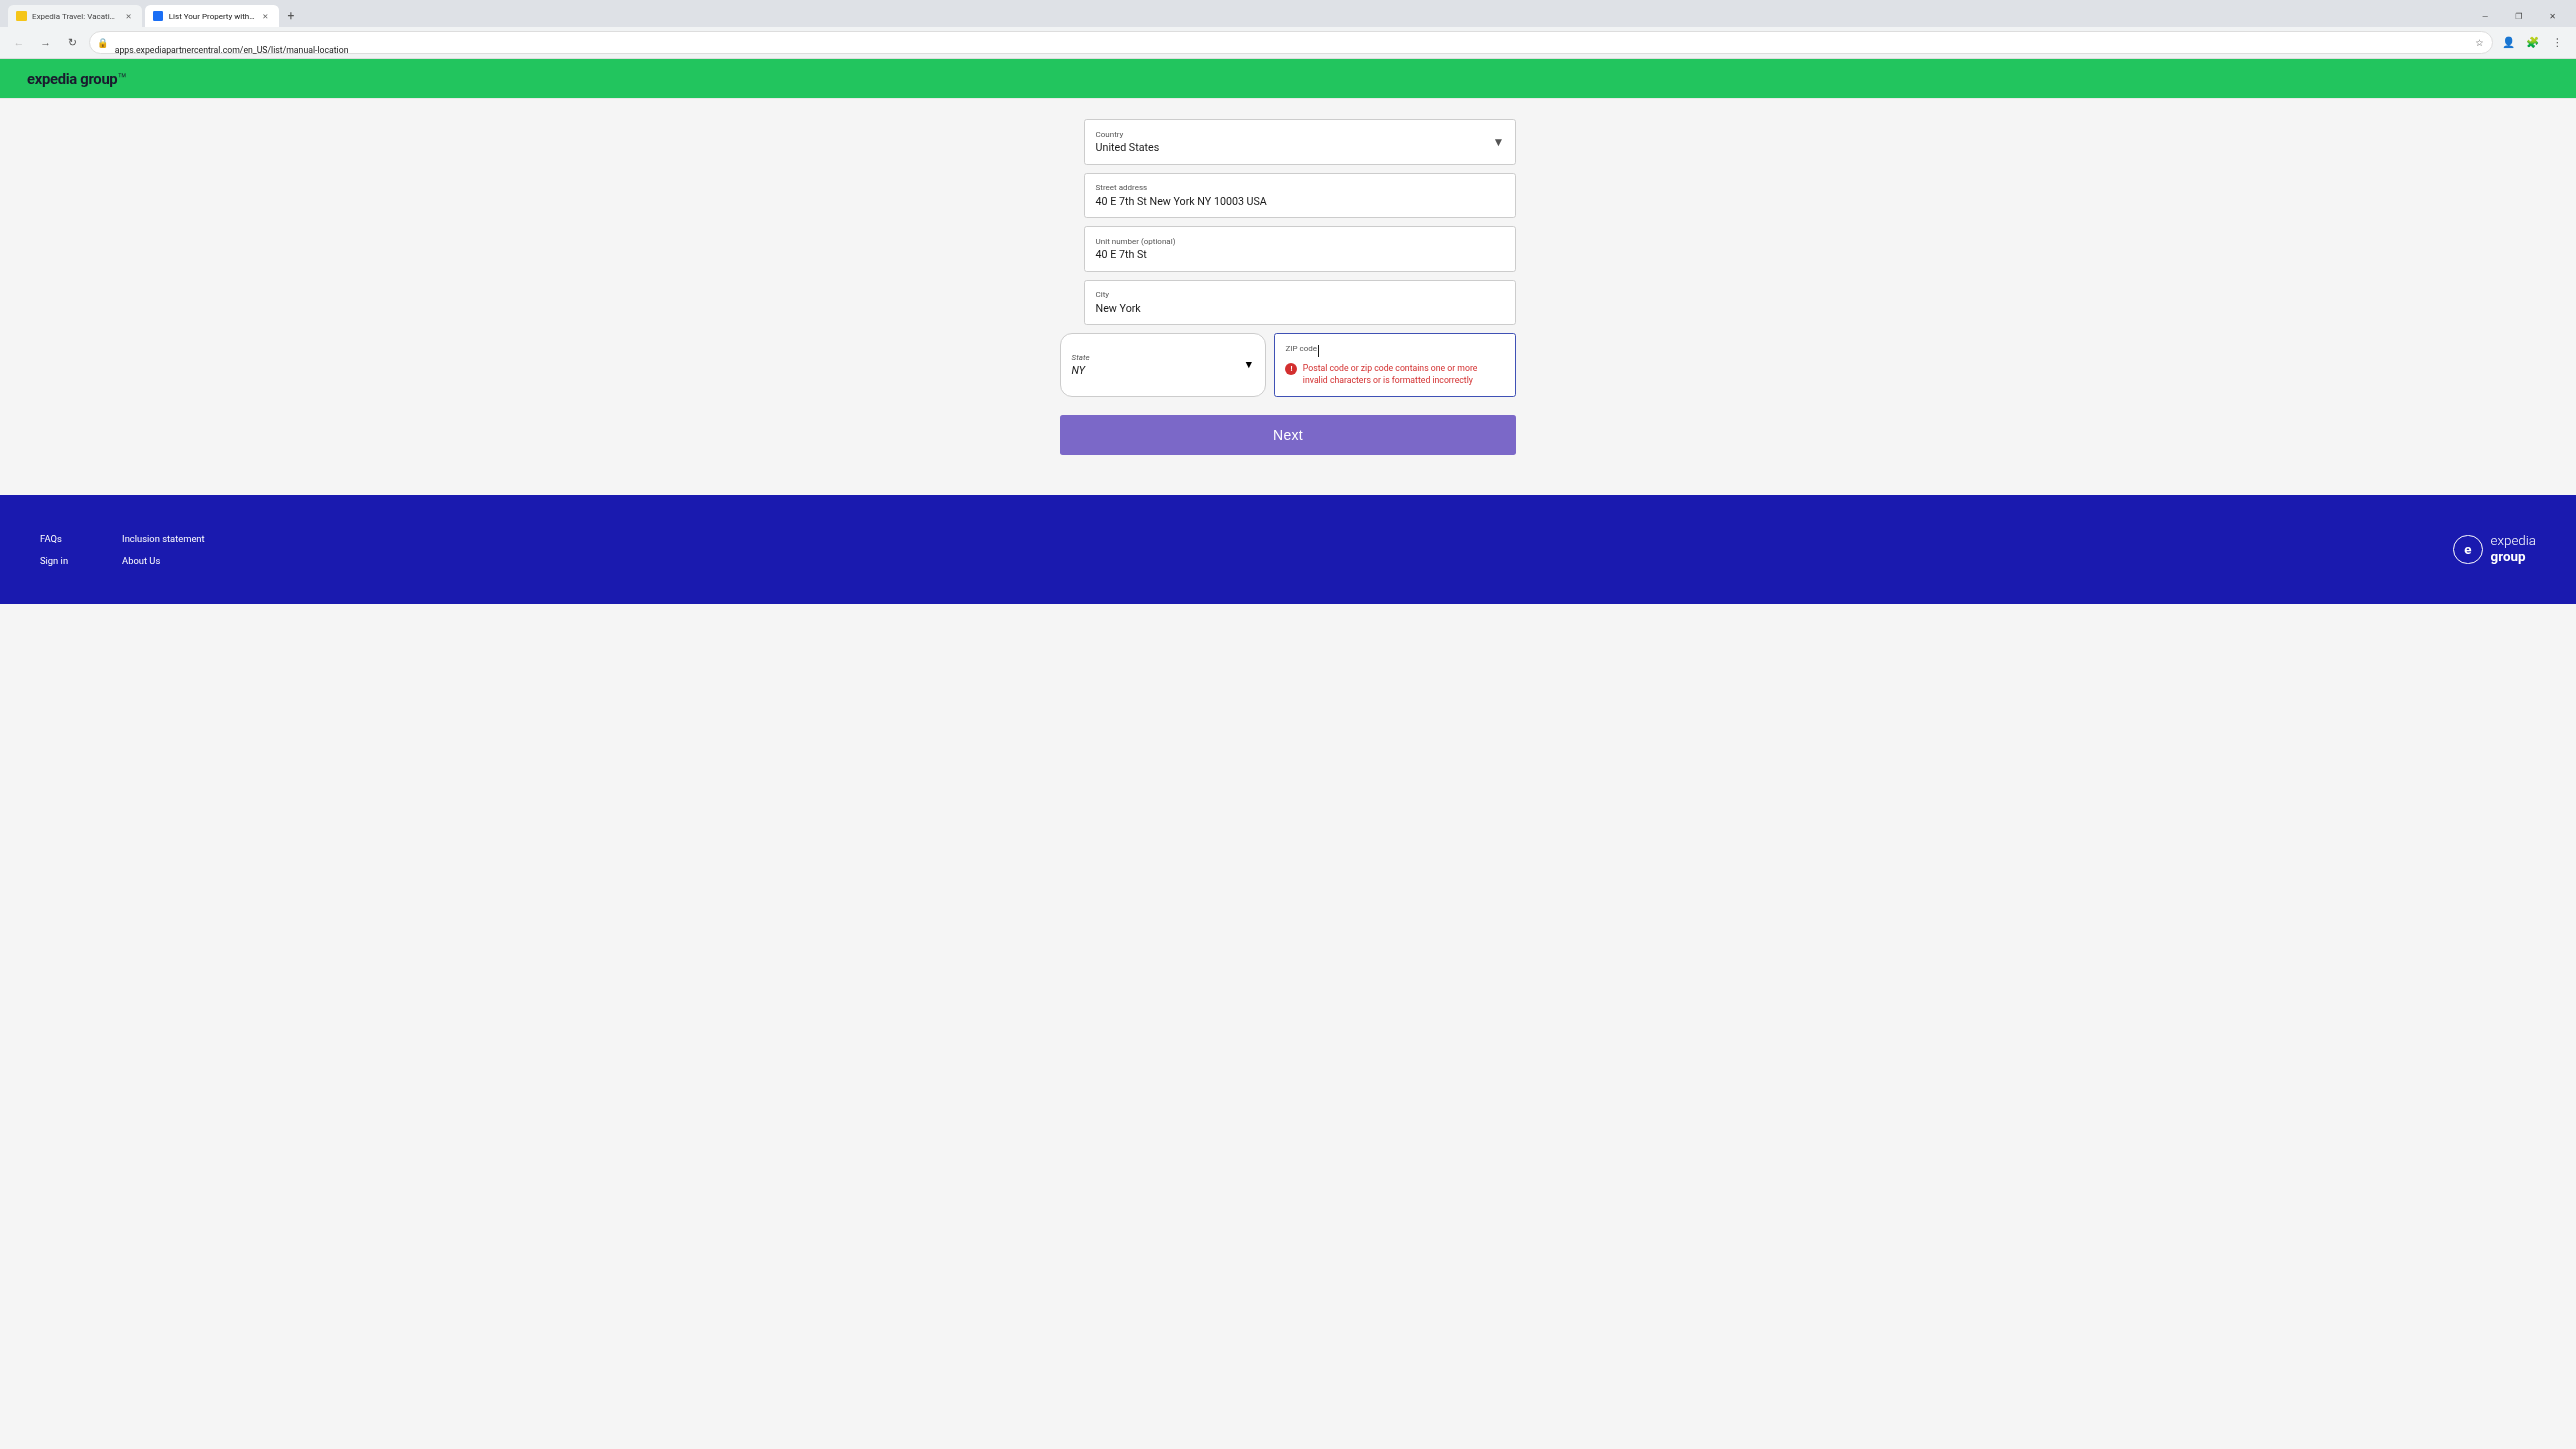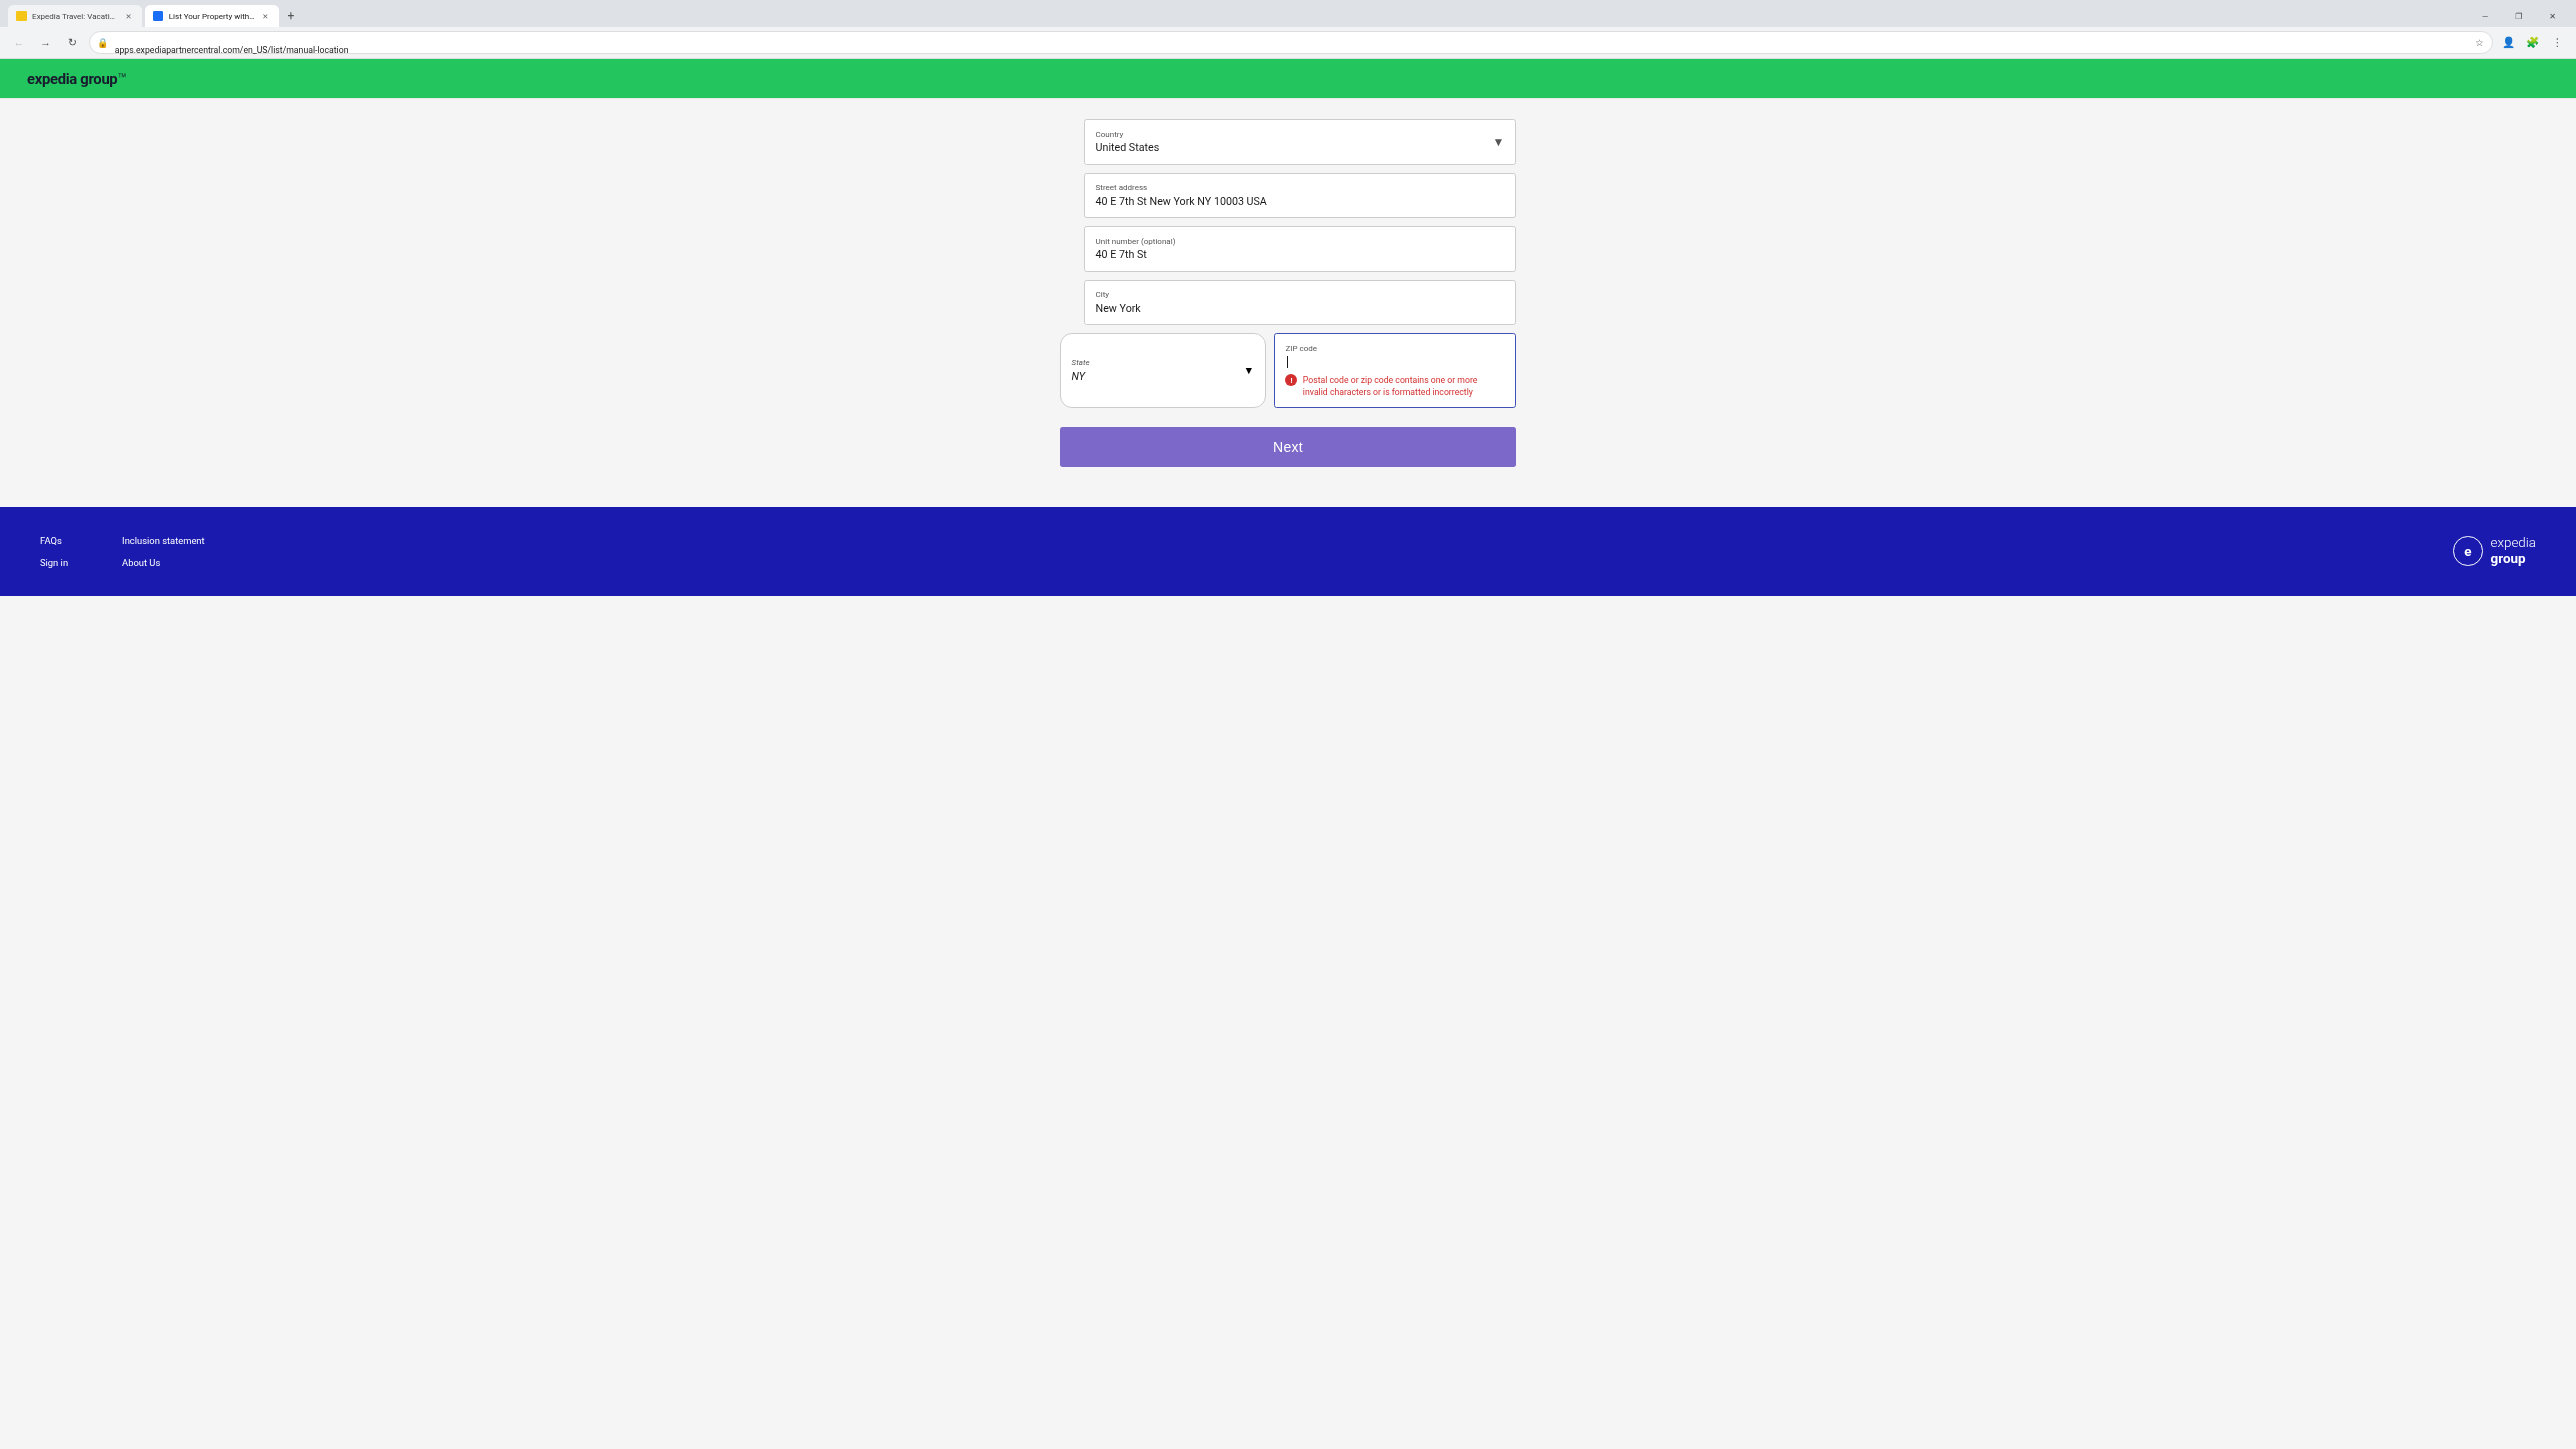--- a/index.html
+++ b/index.html
@@ -233,22 +233,20 @@
     .zip-field {
       flex: 1.2;
       background: #fff;
       border: 1.3px solid #3f51b5;
       border-radius: 2.7px;
       padding: 9.4px 10.7px;
       position: relative;
     }
     .zip-field-inner {
       display: flex;
-      flex-direction: column;
-      justify-content: center;
     }
     .zip-cursor {
       display: inline-block;
       width: 0.7px;
       height: 12px;
       background: #1a1a1a;
       margin-left: 1.3px;
       vertical-align: text-bottom;
       animation: blink 1s step-end infinite;
     }
@@ -292,21 +290,21 @@
       font-size: 14px;
       font-weight: 500;
       cursor: pointer;
       margin-top: 10.7px;
       letter-spacing: 0.3px;
     }
 
     
     .footer {
       background: #1a1aaf;
-      padding: 28px 40px;
+      padding: 38px 40px;
       color: #fff;
       display: flex;
       gap: 54px;
       align-items: flex-start;
     }
     .footer-col {
       display: flex;
       flex-direction: column;
       gap: 10.7px;
     }

